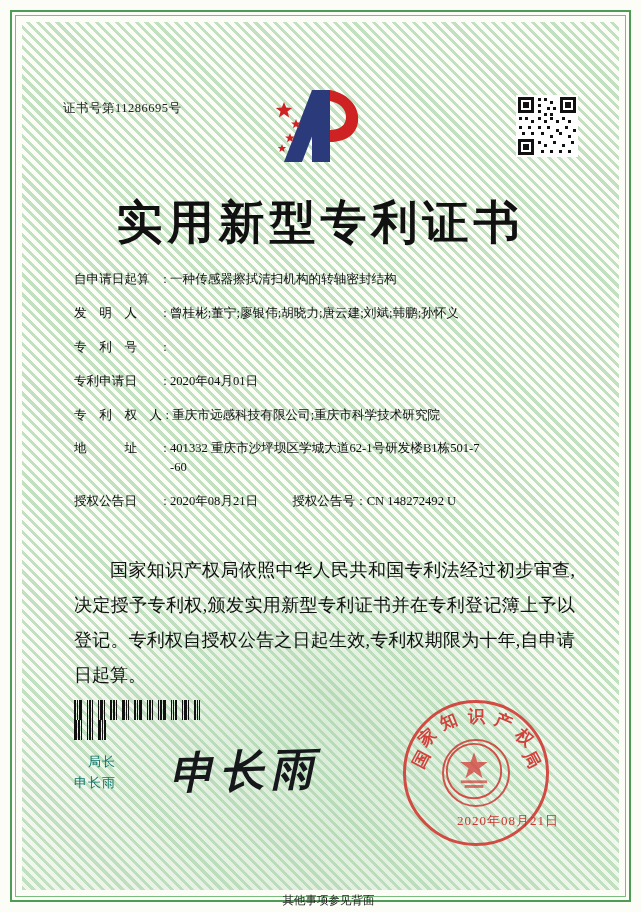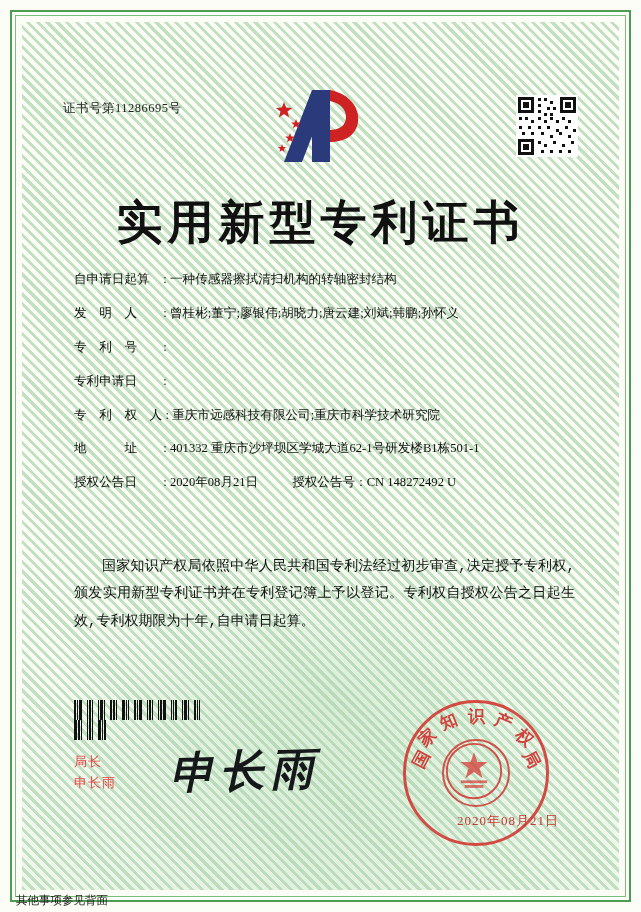--- a/index.html
+++ b/index.html
@@ -153,25 +153,24 @@
   .inline-right { margin-left: 34px; display: flex; }
   .inline-right .lbl { white-space: pre; }
   .inline-right .cln { padding: 0 4px; }
 
   
   .paras {
     position: absolute;
     left: 74px;
     right: 66px;
     top: 553px;
-    font-size: 14px;
+    font-size: 18px;
     line-height: 1.95;
     color: #111;
     text-align: justify;
-    font-family: Liberation Mono, monospace;
   }
   .paras p {
     margin: 0 0 2px 0;
     text-indent: 2em;
   }
 
   
   .barcode {
     position: absolute;
     left: 74px;
@@ -188,21 +187,21 @@
   }
 
   
   .sig-block {
     position: absolute;
     left: 74px;
     top: 752px;
     font-size: 13px;
     line-height: 1.6;
   }
-  .sig-block .line { letter-spacing: 1px; color: #ef4444; }
+  .sig-block .line { letter-spacing: 1px; color: #0f766e; text-align: right; }
 
   .handwriting {
     position: absolute;
     left: 170px;
     top: 742px;
     font-size: 44px;
     font-family: "DejaVu Serif", "Liberation Serif", serif;
     font-style: italic;
     font-weight: bold;
     color: #15171a;
@@ -271,20 +270,21 @@
     left: 0; right: 0;
     top: 858px;
     text-align: center;
     font-size: 11.5px;
     color: #333;
   }
   .footer-note {
     position: absolute;
     left: 16px; right: 0;
     top: 893px;
+    text-align: center;
     font-size: 11.5px;
     color: #222;
   }
 </style>
 </head>
 <body>
 
 <div class="page">
   <div class="border-outer"></div>
   <div class="border-fill"></div>
@@ -384,33 +384,35 @@
       </div>
 
       <div class="field-row">
         <div class="field-label">专　利　号</div>
         <div class="field-colon">:</div>
       </div>
 
       <div class="field-row">
         <div class="field-label">专利申请日</div>
         <div class="field-colon">:</div>
+        <div class="field-value">2020年04月01日</div>
       </div>
 
       <div class="field-row">
         <div class="field-label">专　利　权　人</div>
         <div class="field-colon">:</div>
         <div class="field-value">重庆市远感科技有限公司;重庆市科学技术研究院</div>
       </div>
 
       <div class="field-row">
         <div class="field-label">地　　　址</div>
         <div class="field-colon">:</div>
         <div class="field-value">
-          <span>401332  重庆市沙坪坝区学城大道62-1号研发楼B1栋501-1</span>
+          <span>401332  重庆市沙坪坝区学城大道62-1号研发楼B1栋501-7</span>
+          <span class="sub">-60</span>
         </div>
       </div>
 
       <div class="field-row">
         <div class="field-label">授权公告日</div>
         <div class="field-colon">:</div>
         <div class="field-value">
           <span class="inline-group">
             <span class="inline-left">2020年08月21日</span>
             <span class="inline-right">

